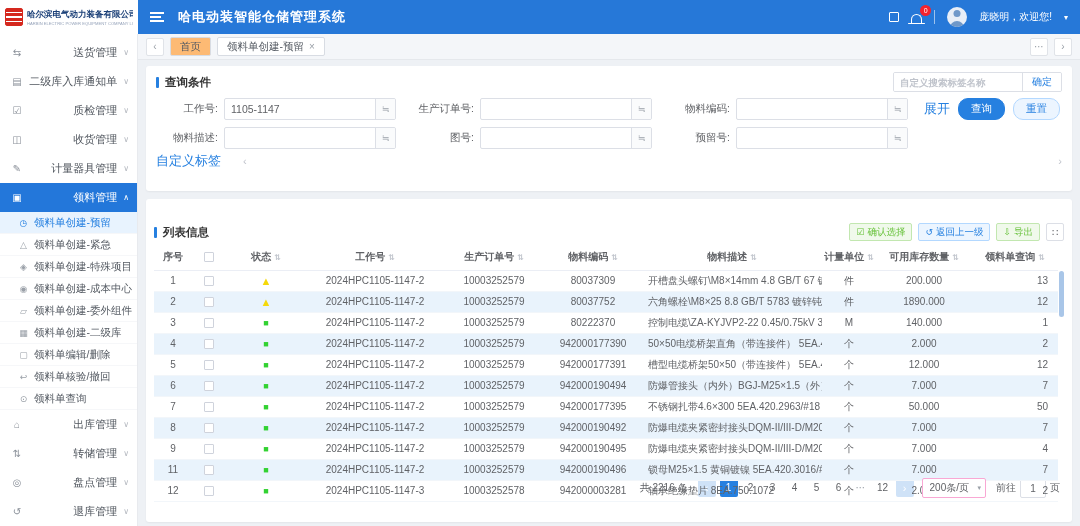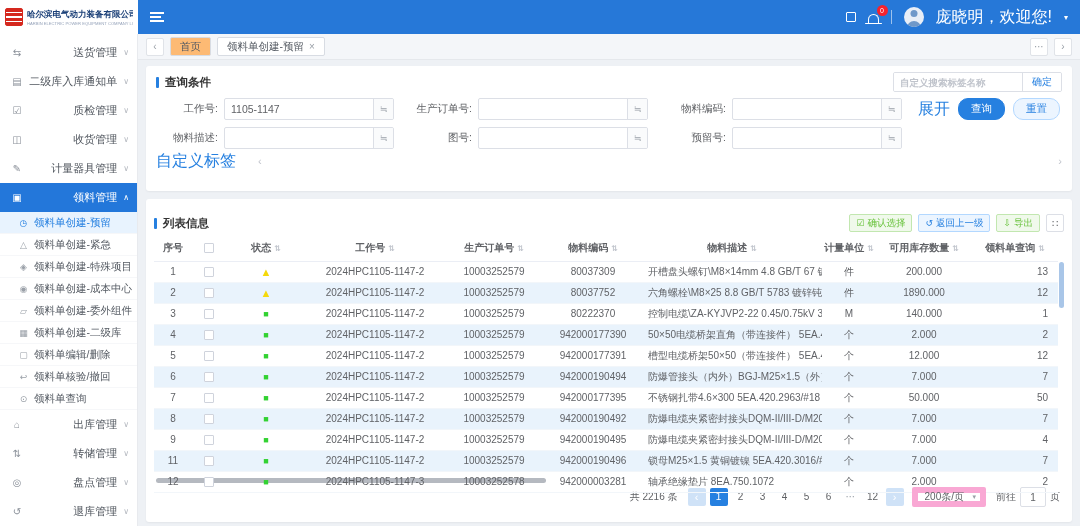--- a/index.html
+++ b/index.html
@@ -20,21 +20,21 @@
   .top-right { margin-left:auto; display:flex; align-items:center; gap:12px; padding-right:12px; }
   .fsq { width:10px; height:10px; border:1.5px solid #fff; border-radius:1px; }
   .bell-wrap { position:relative; }
   .bell { width:11px; height:9px; border:1.5px solid #fff; border-bottom:none; border-radius:6px 6px 0 0; margin-top:3px; }
   .bell::after { content:''; position:absolute; left:-3px; right:-3px; bottom:-1px; height:1.5px; background:#fff; border-radius:1px; }
   .badge { position:absolute; top:-6px; right:-9px; background:#f5222d; color:#fff; font-size:7px; min-width:11px; height:11px; line-height:11px; border-radius:6px; text-align:center; padding:0 2px; }
   .tdiv { width:1px; height:14px; background:rgba(255,255,255,.55); }
   .avatar { width:20px; height:20px; border-radius:50%; background:#e8eef7; position:relative; overflow:hidden; flex:none; }
   .avatar::before { content:''; position:absolute; top:3px; left:50%; transform:translateX(-50%); width:7px; height:7px; border-radius:50%; background:#6f98c9; }
   .avatar::after { content:''; position:absolute; bottom:-3px; left:50%; transform:translateX(-50%); width:14px; height:9px; border-radius:7px 7px 0 0; background:#6f98c9; }
-  .greet { color:#fff; font-size:16px; }
+  .greet { color:#fff; font-size:10px; }
   .caret { color:#fff; font-size:8px; }
 
   
   .page-body { display:flex; height:492px; }
   .sidebar { width:138px; background:#fff; border-right:1px solid #e8eaee; padding-top:4px; overflow:hidden; flex:none; }
   .menu-item { height:29px; display:flex; align-items:center; gap:6px; padding:0 8px 0 11px; font-size:11px; color:#50565e; cursor:pointer; }
   .menu-item .mi-icon { font-size:10px; color:#8a9099; width:12px; text-align:center; }
   .menu-item .mi-label { flex:1; white-space:nowrap; overflow:hidden;text-align:right; }
   .menu-item .mi-chev { font-size:8px; color:#b4b8bf; }
   .menu-item.active { background:#2377da; color:#fff; }
@@ -64,30 +64,30 @@
   .tag-group input { border:none; outline:none; width:128px; height:100%; font-size:9.5px; padding:0 6px; color:#606266;font-weight:bold; }
   .tag-group input::placeholder { color:#c0c4cc; }
   .tag-confirm { height:100%; padding:0 9px; border-left:1px solid #dcdfe6; color:#2680e0; font-size:10px; display:flex; align-items:center; background:#fff; cursor:pointer; }
   .qform { display:grid; grid-template-columns:1fr 1fr 1fr auto; column-gap:16px; row-gap:7px; padding:5px 0 2px; align-items:center; }
   .qfield { display:flex; align-items:center; }
   .qlabel { width:62px; text-align:right; font-size:10.5px; color:#606266; margin-right:6px; flex:none; white-space:nowrap; }
   .qinput { flex:1; height:22px; border:1px solid #dcdfe6; border-radius:2px; display:flex; align-items:center; background:#fff; overflow:hidden; }
   .qvalue { flex:1; font-size:10.5px; color:#606266; padding:0 6px; white-space:nowrap; }
   .qbatch { width:20px; height:100%; border-left:1px solid #dcdfe6; color:#9aa0a8; font-size:9px; display:flex; align-items:center; justify-content:center; background:#fafbfc; cursor:pointer; }
   .qactions { display:flex; align-items:center; gap:8px; padding-right:2px; }
-  .link { color:#2680e0; font-size:16px; cursor:pointer; white-space:nowrap; }
+  .link { color:#2680e0; font-size:13px; cursor:pointer; white-space:nowrap; }
   .btn { height:22px; padding:0 12px; border-radius:10px; font-size:10.5px; display:flex; align-items:center; cursor:pointer; white-space:nowrap; }
   .btn-primary { background:#2680e0; color:#fff; border:1px solid #2680e0; }
   .btn-plain { background:#ecf5ff; color:#2680e0; border:1px solid #b3d8ff; }
   .tagrow { display:flex; align-items:center; height:20px; gap:22px; }
   .dim-arrow { color:#c0c4cc; font-size:11px; cursor:pointer; }
   .tagrow .right { margin-left:auto; }
 
   
-  .list-card { flex:1; display:flex; flex-direction:column; padding:12px 8px; min-height:0; position:relative; }
+  .list-card { flex:1; display:flex; flex-direction:column; padding:21px 8px; min-height:0; position:relative; }
   .list-head { display:flex; align-items:center; height:24px; flex:none; }
   .list-actions { margin-left:auto; display:flex; align-items:center; gap:6px; }
   .mini-btn { height:18px; padding:0 6px; border-radius:2px; font-size:9.5px; display:flex; align-items:center; gap:3px; cursor:pointer; }
   .mini-green { background:#f0f9eb; border:1px solid #c2e7b0; color:#67c23a; }
   .mini-blue { background:#ecf5ff; border:1px solid #b3d8ff; color:#2680e0; }
   .mini-ico { font-size:9px; }
   .col-cfg { width:18px; height:18px; border:1px solid #dcdfe6; border-radius:2px; color:#606266; font-size:10px; display:flex; align-items:center; justify-content:center; cursor:pointer; }
 
   .table-wrap { flex:1; position:relative; min-height:0; padding-right:6px; }
   table { width:100%; border-collapse:collapse; table-layout:fixed; }
@@ -105,37 +105,38 @@
   .hscroll { height:5px; margin:1px 2px; flex:none; }
   .hscroll .thumb { width:43%; height:5px; background:#b5b9c0; border-radius:3px; }
 
   
   .pagination { height:26px; display:flex; align-items:center; justify-content:flex-end; gap:4px; font-size:10px; color:#606266; padding-right:4px; flex:none; }
   .pg-total { margin-right:6px; }
   .pg { min-width:18px; height:18px; line-height:18px; text-align:center; border-radius:2px; cursor:pointer; padding:0 2px; }
   .pg.nav { background:#cfe2f7; color:#fff; font-size:11px; }
   .pg.active { background:#2680e0; color:#fff; }
   .pg.dots { color:#9aa0a8; cursor:default; }
-  .pg-size { position:relative; height:20px; border:6px solid #f9a8d4; border-radius:2px; padding:0 16px 0 7px; display:flex; align-items:center; cursor:pointer; margin-left:4px; background:#fff; }
+  .pg-size { position:relative; height:20px; border:1px solid #f9a8d4; border-radius:2px; padding:0 16px 0 7px; display:flex; align-items:center; cursor:pointer; margin-left:4px; background:#fff; }
   .pg-size .sel-caret { position:absolute; right:4px; color:#9aa0a8; font-size:7px; }
   .pg-goto { display:flex; align-items:center; gap:4px; margin-left:6px; }
   .pg-goto input { width:26px; height:20px; border:1px solid #dcdfe6; border-radius:2px; text-align:center; font-size:10px; color:#606266; outline:none; }
 </style>
 </head>
 <body>
 
 <div class="topbar">
   <div class="logo-box">
     <div class="logo-mark"></div>
     <div class="logo-text">
       <div class="logo-cn">哈尔滨电气动力装备有限公司</div>
       <div class="logo-en">HARBIN ELECTRIC POWER EQUIPMENT COMPANY LIMITED</div>
     </div>
   </div>
   <div class="hamb"></div>
+  <div class="app-title">哈电动装智能仓储管理系统</div>
   <div class="top-right">
     <div class="fsq"></div>
     <div class="bell-wrap">
       <div class="bell"></div>
       <div class="badge">0</div>
     </div>
     <div class="tdiv"></div>
     <div class="avatar"></div>
     <div class="greet">庞晓明，欢迎您!</div>
     <div class="caret">▾</div>

